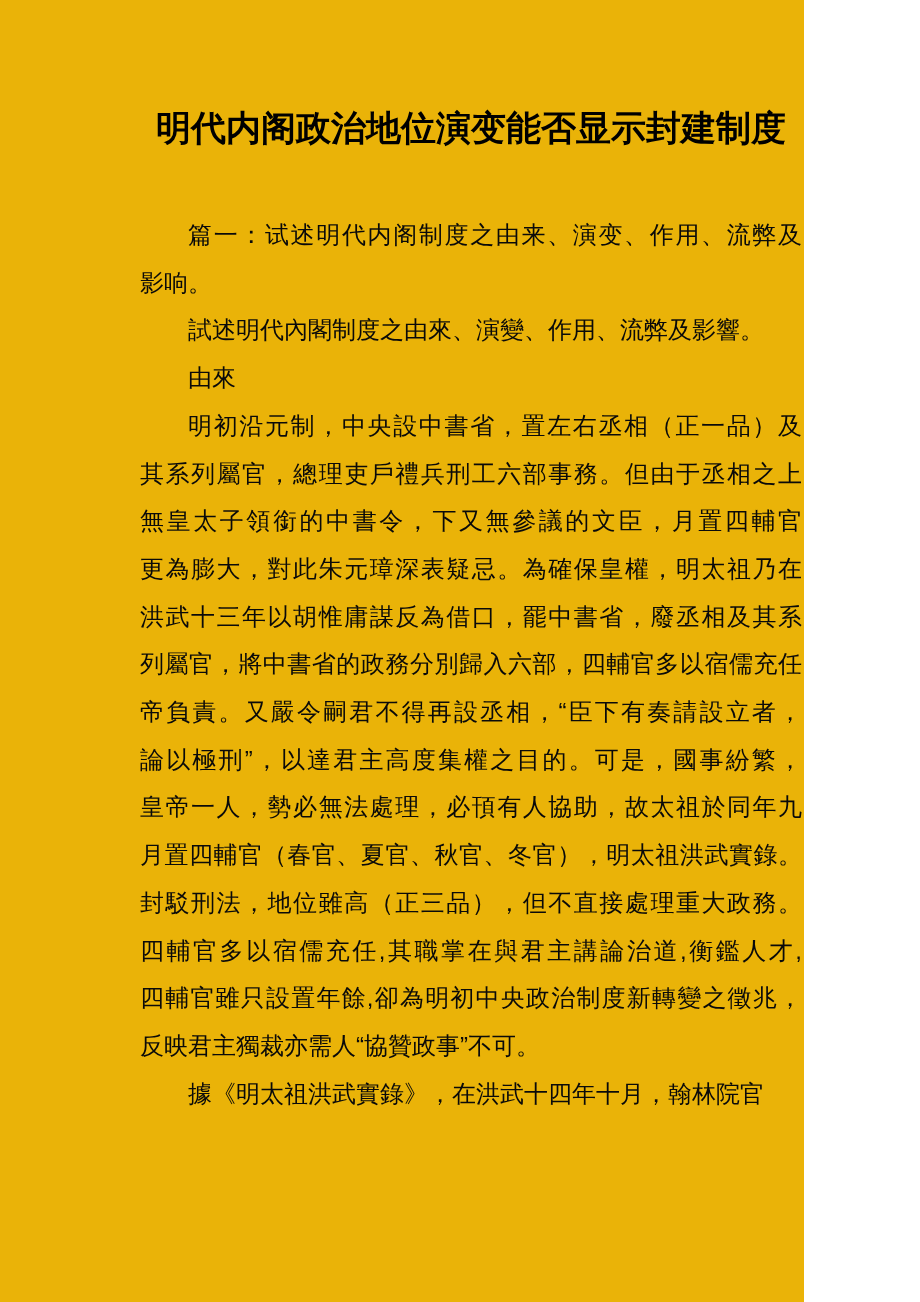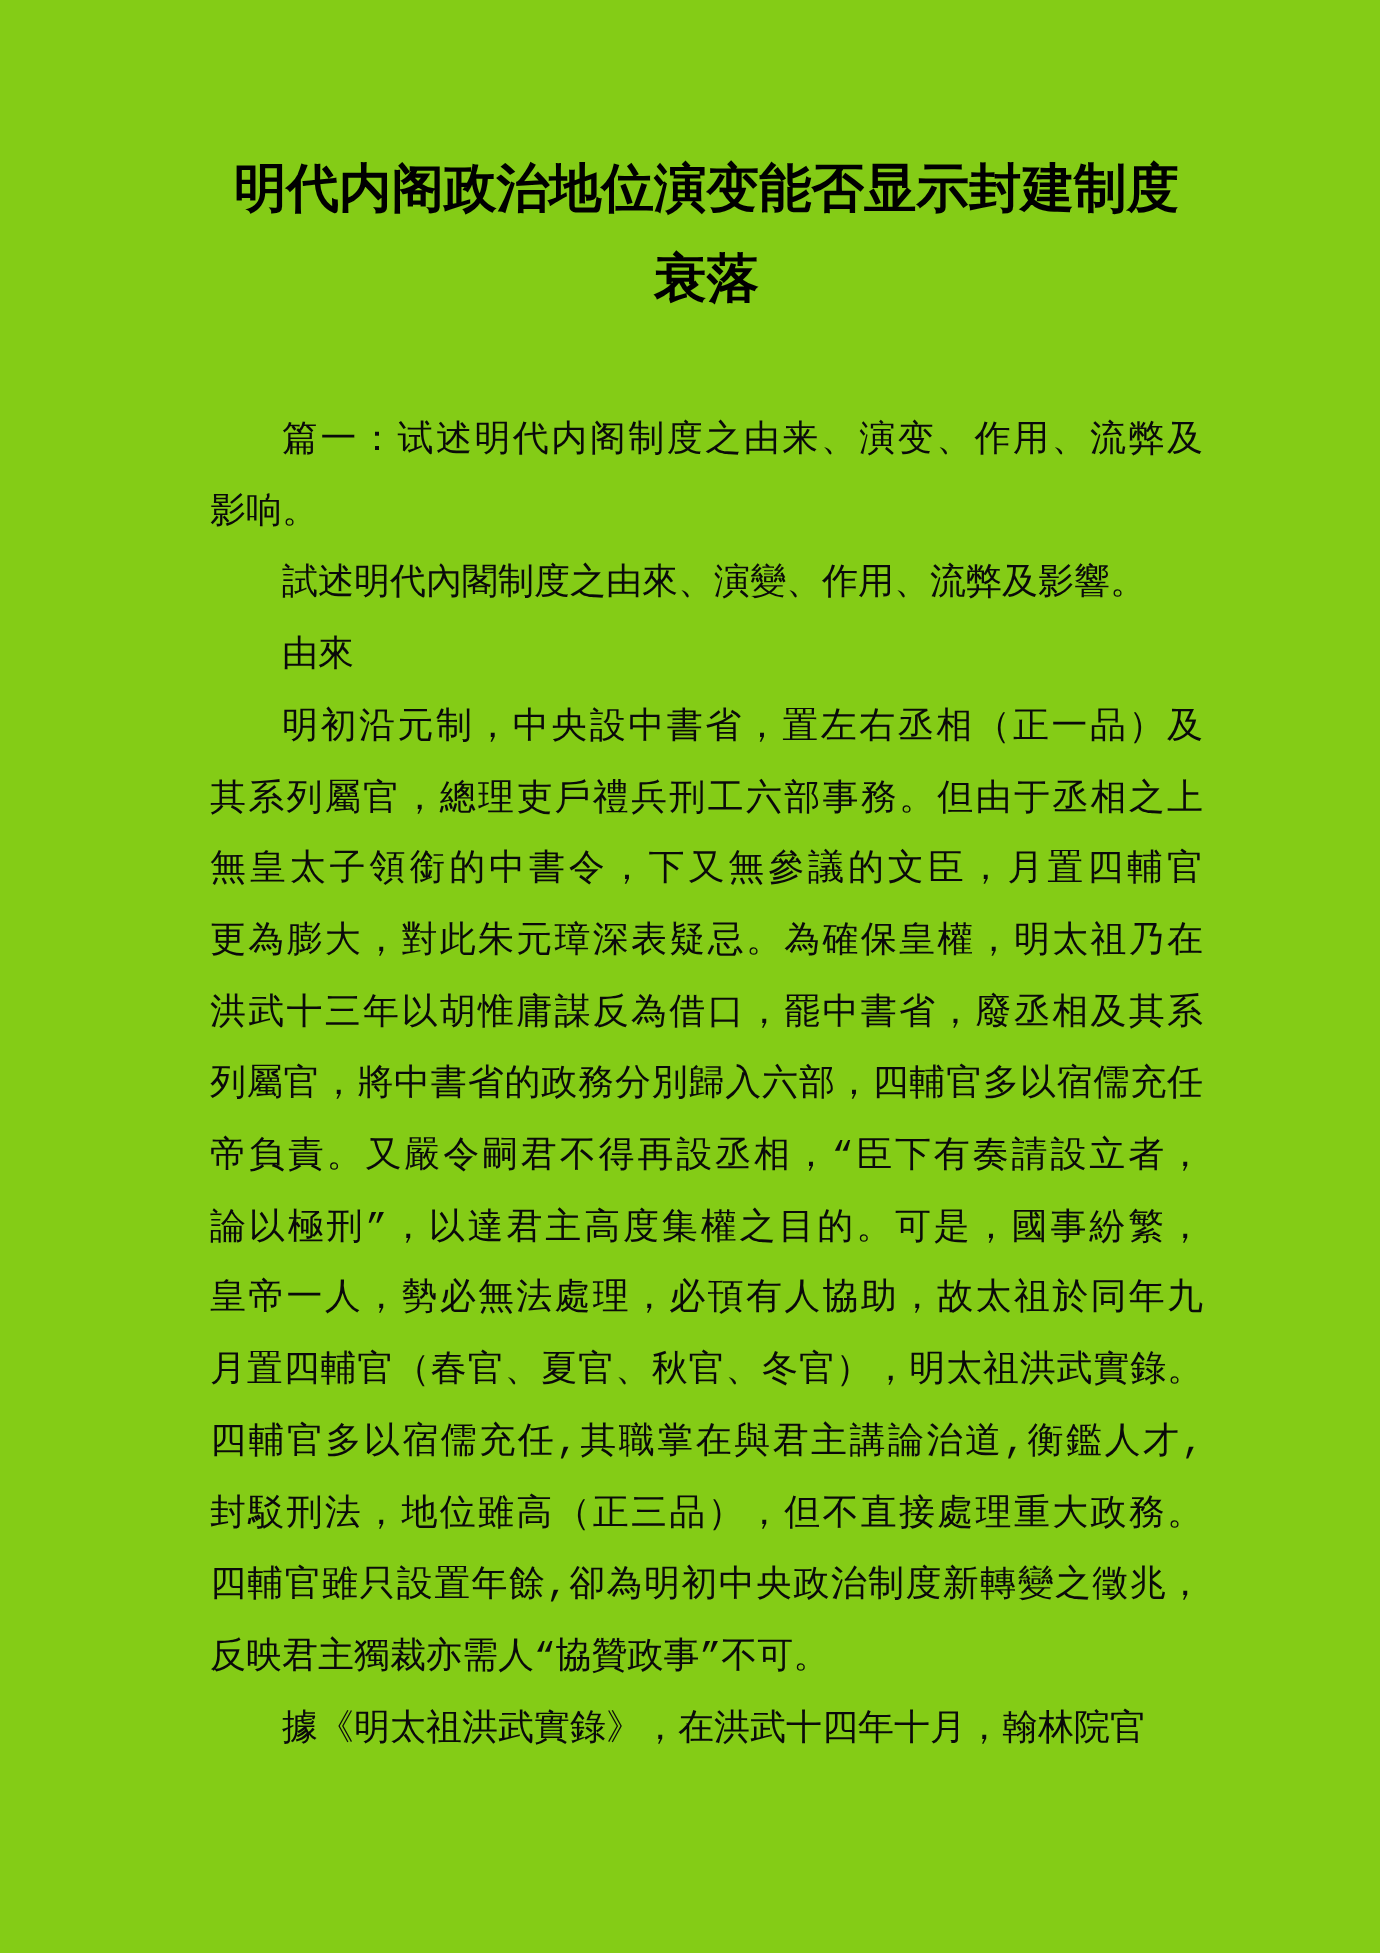--- a/index.html
+++ b/index.html
@@ -2,27 +2,27 @@
 <html><head>
 <meta charset="utf-8">
 <style>
   html, body {
     margin: 0;
     padding: 0;
     background: #ffffff;
   }
   .page {
     position: relative;
-    width: 920px;
+    width: 804px;
     height: 1302px;
-    background: #84cc16;
+    background: #eab308;
     box-sizing: border-box;
     padding: 98px 0 0 140px;
     overflow: hidden;
-    font-family: Liberation Mono, monospace;
+    font-family: Liberation Sans, sans-serif;
     color: #000000;
   }
   .title {
     width: 662px;
     margin: 0;
     font-size: 35px;
     font-weight: bold;
     line-height: 60px;
     text-align: center;
     color: #000000;
@@ -53,21 +53,20 @@
   .ln.ind {
     text-indent: 48px;
   }
 </style>
 </head>
 <body>
 
 <div class="page">
   <h1 class="title">
       <div class="tl">明代内阁政治地位演变能否显示封建制度</div>
-      <div class="tl">衰落</div>
     </h1>
   <div class="doc-body">
       <div class="para">
         <div class="ln j ind">篇一：试述明代内阁制度之由来、演变、作用、流弊及</div>
         <div class="ln">影响。</div>
       </div>
       <div class="para">
         <div class="ln ind">試述明代內閣制度之由來、演變、作用、流弊及影響。</div>
       </div>
       <div class="para">
@@ -77,22 +76,22 @@
         <div class="ln j ind">明初沿元制，中央設中書省，置左右丞相（正一品）及</div>
         <div class="ln j">其系列屬官，總理吏戶禮兵刑工六部事務。但由于丞相之上</div>
         <div class="ln j">無皇太子領銜的中書令，下又無參議的文臣，月置四輔官</div>
         <div class="ln j">更為膨大，對此朱元璋深表疑忌。為確保皇權，明太祖乃在</div>
         <div class="ln j">洪武十三年以胡惟庸謀反為借口，罷中書省，廢丞相及其系</div>
         <div class="ln j">列屬官，將中書省的政務分別歸入六部，四輔官多以宿儒充任</div>
         <div class="ln j">帝負責。又嚴令嗣君不得再設丞相，“臣下有奏請設立者，</div>
         <div class="ln j">論以極刑”，以達君主高度集權之目的。可是，國事紛繁，</div>
         <div class="ln j">皇帝一人，勢必無法處理，必頇有人協助，故太祖於同年九</div>
         <div class="ln j">月置四輔官（春官、夏官、秋官、冬官），明太祖洪武實錄。</div>
+        <div class="ln j">封駁刑法，地位雖高（正三品），但不直接處理重大政務。</div>
         <div class="ln j">四輔官多以宿儒充任,其職掌在與君主講論治道,衡鑑人才,</div>
-        <div class="ln j">封駁刑法，地位雖高（正三品），但不直接處理重大政務。</div>
         <div class="ln j">四輔官雖只設置年餘,卻為明初中央政治制度新轉變之徵兆，</div>
         <div class="ln">反映君主獨裁亦需人“協贊政事”不可。</div>
       </div>
       <div class="para">
         <div class="ln ind">據《明太祖洪武實錄》，在洪武十四年十月，翰林院官</div>
       </div>
     </div>
 </div>
 
 </body></html>

